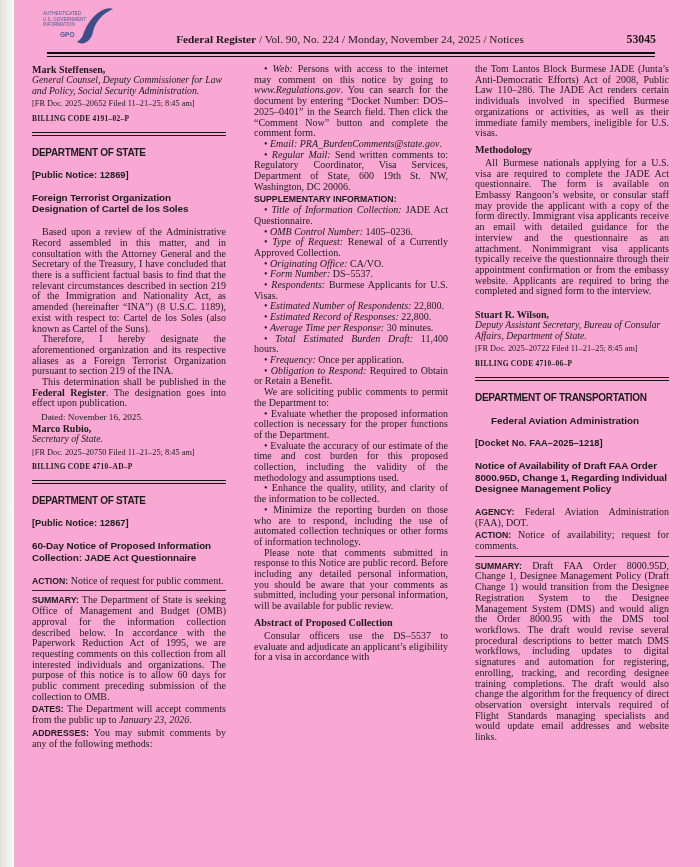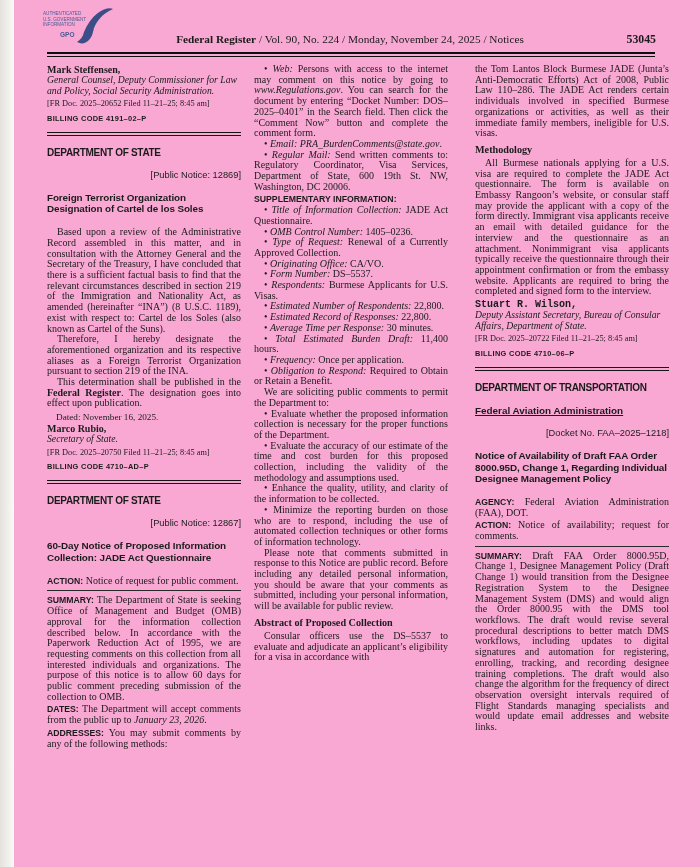--- a/index.html
+++ b/index.html
@@ -9,36 +9,36 @@
         background:linear-gradient(90deg,#e3e1dc,#fbfaf7);pointer-events:none;}
   
   .hdr-text{position:absolute;top:33px;left:0;width:100%;text-align:center;font-size:11.3px;}
   .hdr-fr{font-weight:700;}
   .hdr-page{position:absolute;top:32px;right:44px;font-size:11.8px;font-weight:700;}
   .hdr-rule{position:absolute;top:52px;left:47px;width:608px;height:2px;
         border-top:2.6px solid #0e0e0e;border-bottom:1px solid #0e0e0e;}
   .gpo-logo{position:absolute;top:6px;left:38px;}
   
   .col{position:absolute;top:64px;width:194px;height:796px;overflow:hidden;}
-  .col1{left:47px;} .col2{left:254px;} .col3{left:475px;}
+  .col1{left:32px;} .col2{left:254px;} .col3{left:475px;}
   
   .p{font-size:10px;line-height:10.7px;margin:0;text-align:justify;}
   .ind{text-indent:10px;}
   .signame{font-size:10px;font-weight:700;margin:0;text-align:left;}
   .sigtitle{font-size:9.7px;font-style:italic;line-height:10.6px;margin:0;text-align:left;}
   .frdoc{font-size:8.3px;line-height:9.6px;margin:3px 0 0;text-align:left;}
-  .billing{font-family:Liberation Sans, sans-serif;font-weight:700;font-size:7.4px;
+  .billing{font-family:Liberation Serif, serif;font-weight:700;font-size:7.4px;
         letter-spacing:.3px;margin:5px 0 0;text-align:left;}
   .docsep{height:2px;border-top:1.2px solid #141414;border-bottom:1.2px solid #141414;margin:9px 0 11px;}
   .agency{font-family:"Liberation Sans",sans-serif;font-weight:700;font-size:10px;
         letter-spacing:-.3px;margin:1px 0 12px;text-align:left;}
   .subagency{font-family:"Liberation Sans",sans-serif;font-weight:700;font-size:9.9px;
-        margin:0 0 12px;text-align:left;text-decoration:underline;}
-  .notice{font-family:"Liberation Sans",sans-serif;font-weight:400;font-size:9.3px;
-        margin:0 0 12px;text-align:right;}
+        margin:0 16px 12px;text-align:left;}
+  .notice{font-family:"Liberation Sans",sans-serif;font-weight:700;font-size:9.3px;
+        margin:0 0 12px;text-align:left;}
   .doctitle{font-family:"Liberation Sans",sans-serif;font-weight:700;font-size:9.9px;
         line-height:11.7px;letter-spacing:-.1px;margin:0 0 12px;text-align:left;}
   .labelp{margin:2px 0 0;}
   .seg-i{font-style:italic;}
   .seg-b{font-weight:700;}
   .seg-bs{font-family:"Liberation Sans",sans-serif;font-weight:700;font-size:8.7px;}
   .actsep{border-top:1.1px solid #2a2a2a;margin:4px 0 4px;}
   .serifhead{font-size:10.2px;font-weight:700;margin:5px 0 3px;text-align:left;}
   .dated{font-size:9.2px;text-indent:9px;margin:3px 0 1px;text-align:left;}
 </style>
@@ -112,21 +112,21 @@
     <p class="p ind"><span>• Minimize the reporting burden on those who are to respond, including the use of automated collection techniques or other forms of information technology.</span></p>
     <p class="p ind">Please note that comments submitted in response to this Notice are public record. Before including any detailed personal information, you should be aware that your comments as submitted, including your personal information, will be available for public review.</p>
     <p class="serifhead">Abstract of Proposed Collection</p>
     <p class="p ind">Consular officers use the DS–5537 to evaluate and adjudicate an applicant’s eligibility for a visa in accordance with</p>
   </div>
 
   <div class="col col3">
     <p class="p">the Tom Lantos Block Burmese JADE (Junta’s Anti-Democratic Efforts) Act of 2008, Public Law 110–286. The JADE Act renders certain individuals involved in specified Burmese organizations or activities, as well as their immediate family members, ineligible for U.S. visas.</p>
     <p class="serifhead">Methodology</p>
     <p class="p ind">All Burmese nationals applying for a U.S. visa are required to complete the JADE Act questionnaire. The form is available on Embassy Rangoon’s website, or consular staff may provide the applicant with a copy of the form directly. Immigrant visa applicants receive an email with detailed guidance for the interview and the questionnaire as an attachment. Nonimmigrant visa applicants typically receive the questionnaire through their appointment confirmation or from the embassy website. Applicants are required to bring the completed and signed form to the interview.</p>
-    <p class="signame" style="margin-top:2px;font-family:Liberation Mono, monospace;">Stuart R. Wilson,</p>
+    <p class="signame" style="margin-top:12px;">Stuart R. Wilson,</p>
     <p class="sigtitle">Deputy Assistant Secretary, Bureau of Consular Affairs, Department of State.</p>
     <p class="frdoc">[FR Doc. 2025–20722 Filed 11–21–25; 8:45 am]</p>
     <p class="billing">BILLING CODE 4710–06–P</p>
     <div class="docsep"></div>
 
     <p class="agency">DEPARTMENT OF TRANSPORTATION</p>
     <p class="subagency">Federal Aviation Administration</p>
     <p class="notice">[Docket No. FAA–2025–1218]</p>
     <p class="doctitle">Notice of Availability of Draft FAA Order 8000.95D, Change 1, Regarding Individual Designee Management Policy</p>
     <p class="p labelp"><span class="seg-bs">AGENCY:</span><span> Federal Aviation Administration (FAA), DOT.</span></p>

